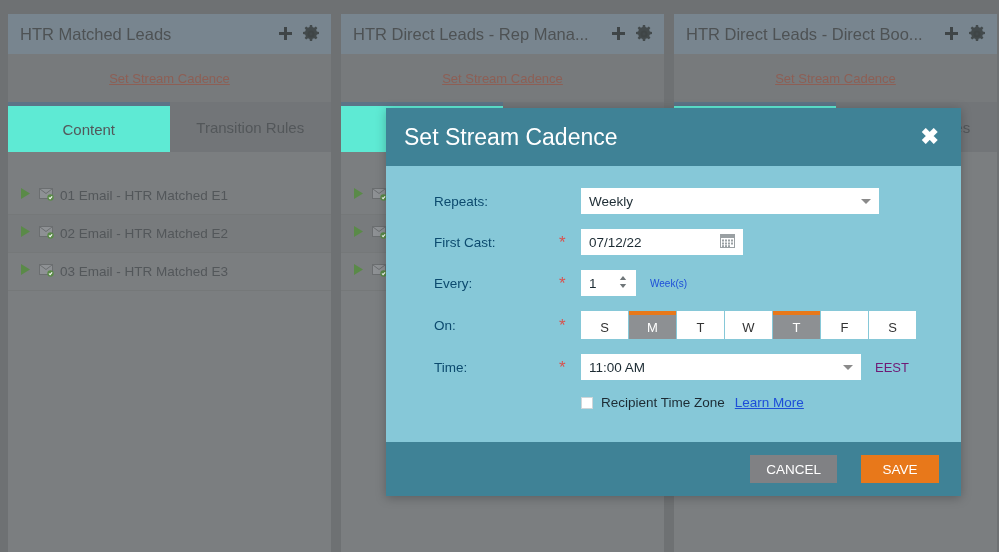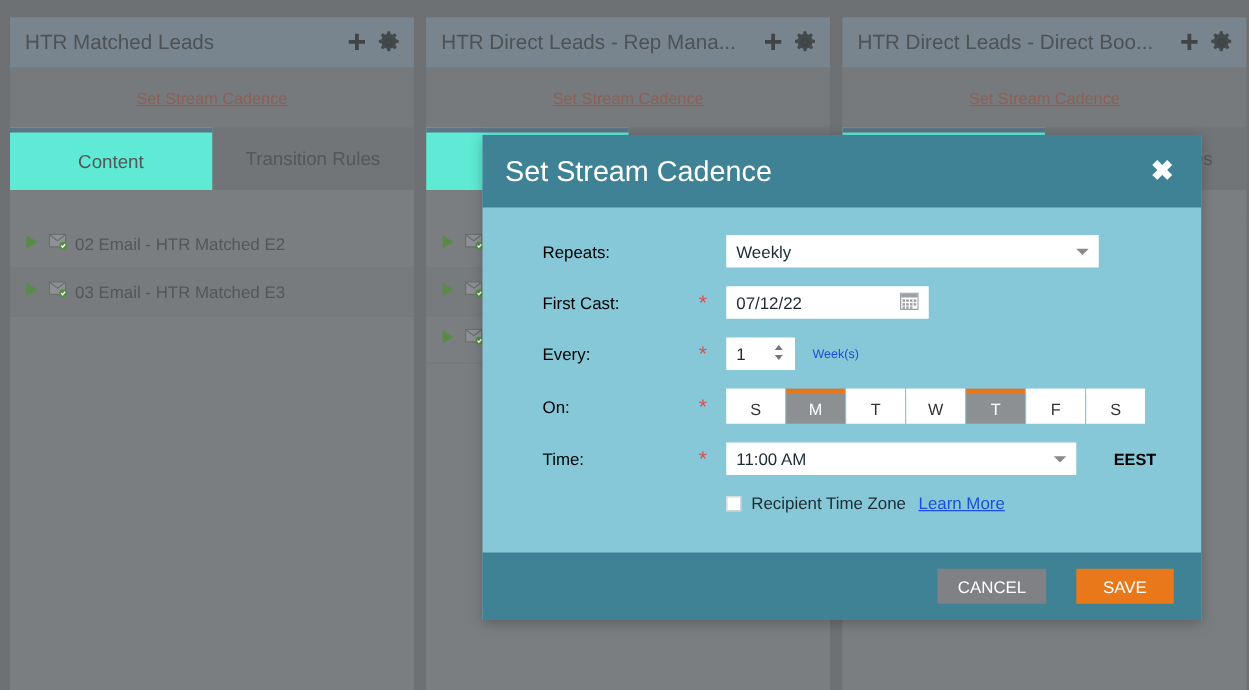--- a/index.html
+++ b/index.html
@@ -145,21 +145,21 @@
 
   .form-row {
     display: flex;
     align-items: center;
     margin-bottom: 15px;
     padding-left: 48px;
   }
   .f-label {
     flex: 0 0 125px;
     font-size: 13.5px;
-    color: #000000;
+    color: #0c4a6e;
   }
   .f-req {
     flex: 0 0 22px;
     color: #d9534f;
     font-size: 17px;
     line-height: 1;
     text-align: left;
   }
   .f-req.blank { color: transparent; }
 
@@ -211,23 +211,23 @@
   }
   .day.selected {
     background: #8d9093;
     color: #ffffff;
     border-top: 4px solid #e8781a;
   }
 
   .time-box { width: 280px; justify-content: space-between; cursor: pointer; }
   .tz-label {
     font-size: 13px;
-    font-weight: bold;
-    color: #000000;
-    margin-left: 30px;
+    font-weight: normal;
+    color: #701a75;
+    margin-left: 14px;
   }
 
   .check-row {
     display: flex;
     align-items: center;
     padding-left: 195px;
     margin-top: 4px;
   }
   .checkbox {
     width: 12px; height: 12px;
@@ -290,20 +290,32 @@
     </div>
     <div class="cadence-bar">
       <span class="cadence-link">Set Stream Cadence</span>
     </div>
     <div class="tabs">
       <div class="tab active">Content</div>
       <div class="tab inactive">Transition Rules</div>
     </div>
     <div class="list-strip"></div>
     <div class="list">
+      <div class="list-row">
+        <span><svg width="15" height="15" viewBox="0 0 15 15">
+              <path d="M3 2l9 5.5L3 13z" fill="#5a8a48"></path>
+            </svg></span>
+        <span><svg width="15" height="13" viewBox="0 0 15 13">
+              <rect x="0.5" y="0.5" width="13" height="10" fill="#8e9194" stroke="#6b6e70"></rect>
+              <path d="M1 1l6 4.5L13 1" fill="none" stroke="#6b6e70"></path>
+              <circle cx="11.5" cy="9.5" r="3.2" fill="#5a8a48"></circle>
+              <path d="M10 9.5l1.1 1.2 2-2.3" stroke="#fff" stroke-width="1.1" fill="none"></path>
+            </svg></span>
+        <span class="row-label">01 Email - HTR Matched E1</span>
+      </div>
       <div class="list-row">
         <span><svg width="15" height="15" viewBox="0 0 15 15">
               <path d="M3 2l9 5.5L3 13z" fill="#5a8a48"></path>
             </svg></span>
         <span><svg width="15" height="13" viewBox="0 0 15 13">
               <rect x="0.5" y="0.5" width="13" height="10" fill="#8e9194" stroke="#6b6e70"></rect>
               <path d="M1 1l6 4.5L13 1" fill="none" stroke="#6b6e70"></path>
               <circle cx="11.5" cy="9.5" r="3.2" fill="#5a8a48"></circle>
               <path d="M10 9.5l1.1 1.2 2-2.3" stroke="#fff" stroke-width="1.1" fill="none"></path>
             </svg></span>

